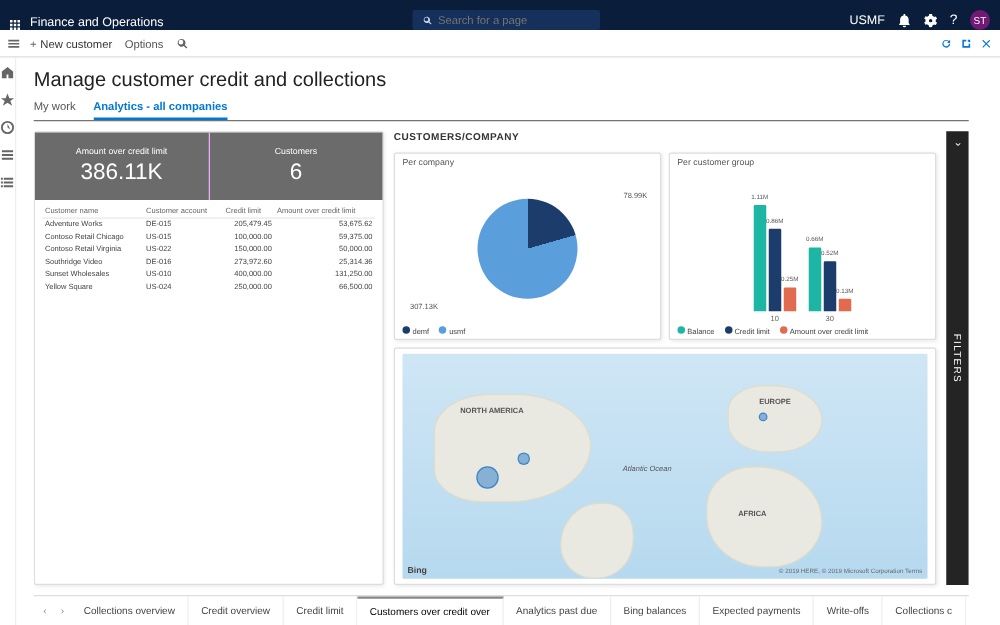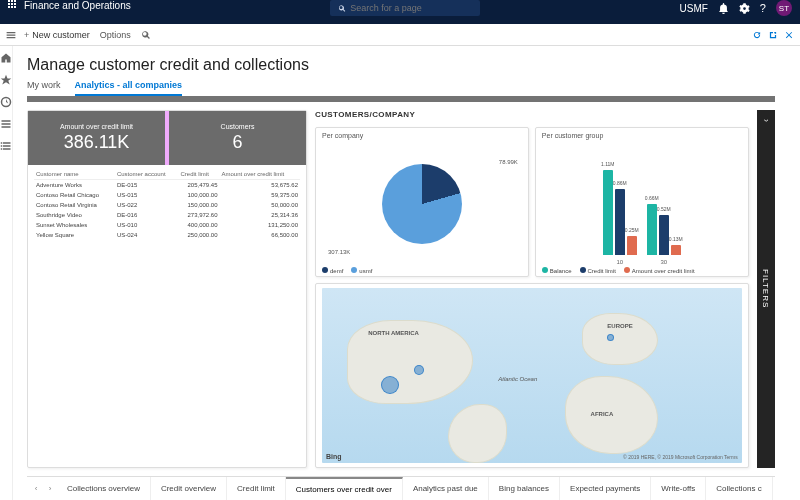--- a/index.html
+++ b/index.html
@@ -1,18 +1,18 @@
 <!DOCTYPE html>
 <html><head>
 <meta charset="utf-8">
 <style>
 * { margin: 0; padding: 0; box-sizing: border-box; font-family: "Segoe UI", Arial, sans-serif; }
 body { width: 800px; height: 500px; overflow: hidden; background: #fff; font-size: 10px; }
 
-.topbar { height: 24px; background: #0a1d3b; color: #fff; display: flex; align-items: flex-start; padding: 0 8px; }
+.topbar { height: 24px; background: #0a1d3b; color: #fff; display: flex; align-items: flex-end; padding: 0 8px; }
 .waffle { display: grid; grid-template-columns: repeat(3,2px); grid-template-rows: repeat(3,2px); gap: 1px; margin-right: 8px; }
 .waffle span { background: #fff; width: 2px; height: 2px; }
 .topbar-title { font-size: 10px; font-weight: 400; }
 .search-pill { margin-left: auto; margin-right: auto; background: #15305a; border-radius: 2px; display: flex; align-items: center; padding: 2px 8px; width: 150px; height: 16px; }
 .search-pill svg { width: 9px; height: 9px; fill: #c9d3e6; margin-right: 4px; }
 .search-pill input { background: transparent; border: none; color: #c9d3e6; font-size: 9px; width: 100%; outline: none; }
 .topbar-right { display: flex; align-items: center; gap: 10px; }
 .topbar-right span, .topbar-right svg { font-size: 10px; color: #fff; fill: #fff; }
 .avatar { width: 16px; height: 16px; border-radius: 50%; background: #701a75; color: #fff; font-size: 8px; display: flex; align-items: center; justify-content: center; }
 
@@ -22,31 +22,31 @@
 .actionbar .spacer { flex: 1; }
 .actionbar svg { width: 10px; height: 10px; fill: #0078d4; }
 .actionbar .right-icons { display: flex; gap: 6px; }
 
 .main { display: flex; height: calc(500px - 24px - 22px); }
 .leftrail { width: 26px; border-right: 1px solid #eee; display: flex; flex-direction: column; align-items: center; padding-top: 6px; gap: 10px; }
 .leftrail svg { width: 12px; height: 12px; fill: #666; }
 
 .content { flex: 1; padding: 10px 28px 0 14px; display: flex; flex-direction: column; position: relative; }
 .page-title { font-size: 16px; font-weight: 400; color: #222; margin-bottom: 6px; }
-.tabs { display: flex; gap: 14px; font-size: 9px; color: #555; border-bottom: 6px solid #737373; }
+.tabs { display: flex; gap: 14px; font-size: 9px; color: #555; border-bottom: 1px solid #737373; }
 .tab { padding-bottom: 4px; cursor: pointer; }
 .tab.active { color: #0078d4; border-bottom: 2px solid #0078d4; font-weight: 600; }
 
 .dashboard { flex: 1; display: flex; gap: 8px; padding: 8px 0; overflow: hidden; }
 
 .card { background: #fff; border: 1px solid #ddd; border-radius: 2px; box-shadow: 1px 1px 3px rgba(0,0,0,0.07); }
 .kpi-card { width: 280px; display: flex; flex-direction: column; }
 .kpi-header { background: #6b6b6b; color: #fff; display: flex; height: 54px; }
 .kpi-col { flex: 1; display: flex; flex-direction: column; align-items: center; justify-content: center; }
-.kpi-col:first-child { border-right: 4px solid #f0abfc; }
+.kpi-col:first-child { border-right: 1px solid #f0abfc; }
 .kpi-label { font-size: 7px; margin-bottom: 2px; }
 .kpi-value { font-size: 18px; font-weight: 300; }
 .kpi-table { flex: 1; padding: 4px 6px; font-size: 6px; color: #444; }
 .kpi-table table { width: 100%; border-collapse: collapse; }
 .kpi-table th { text-align: left; font-weight: 400; color: #666; border-bottom: 1px solid #eee; padding: 2px 2px; font-size: 6px; }
 .kpi-table td { padding: 2px 2px; }
 .kpi-table td.num { text-align: right; }
 
 .right-col { flex: 1; display: flex; flex-direction: column; gap: 6px; }
 .section-title { font-size: 8px; font-weight: 700; color: #333; letter-spacing: 0.4px; margin-bottom: 2px; }

